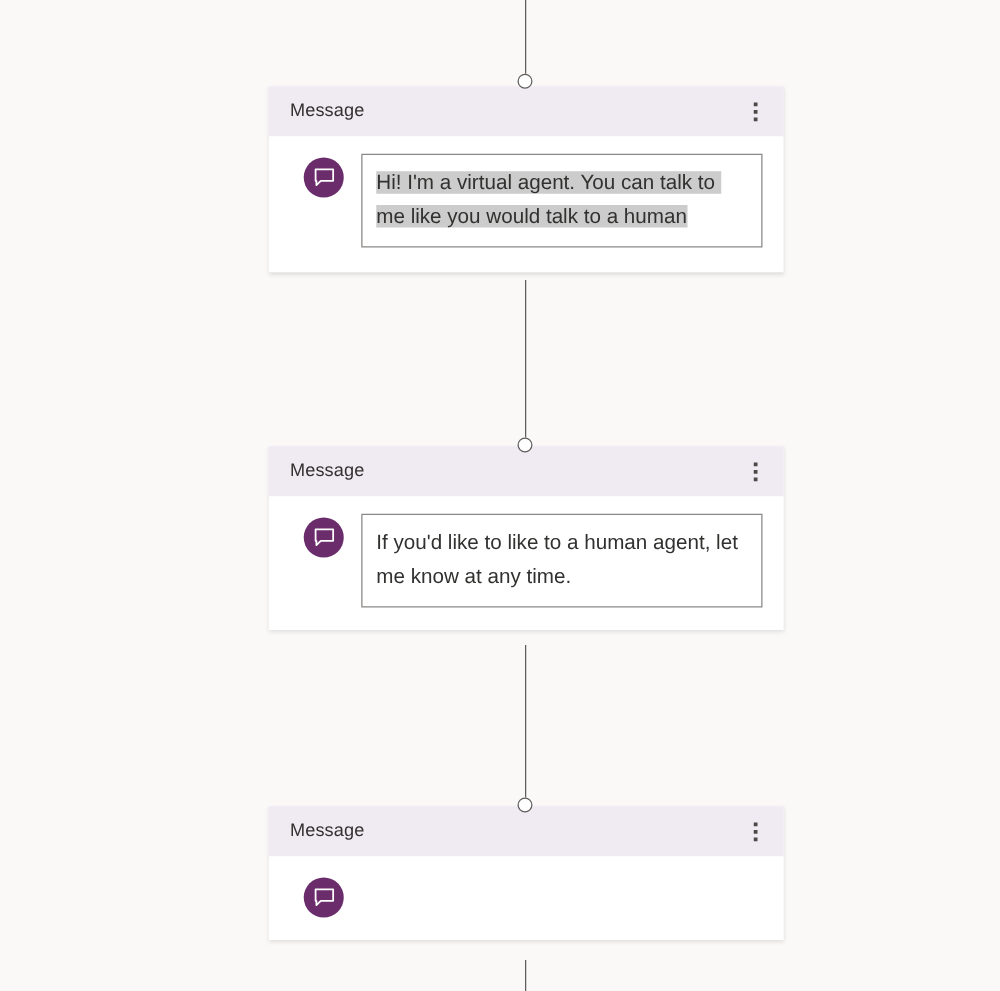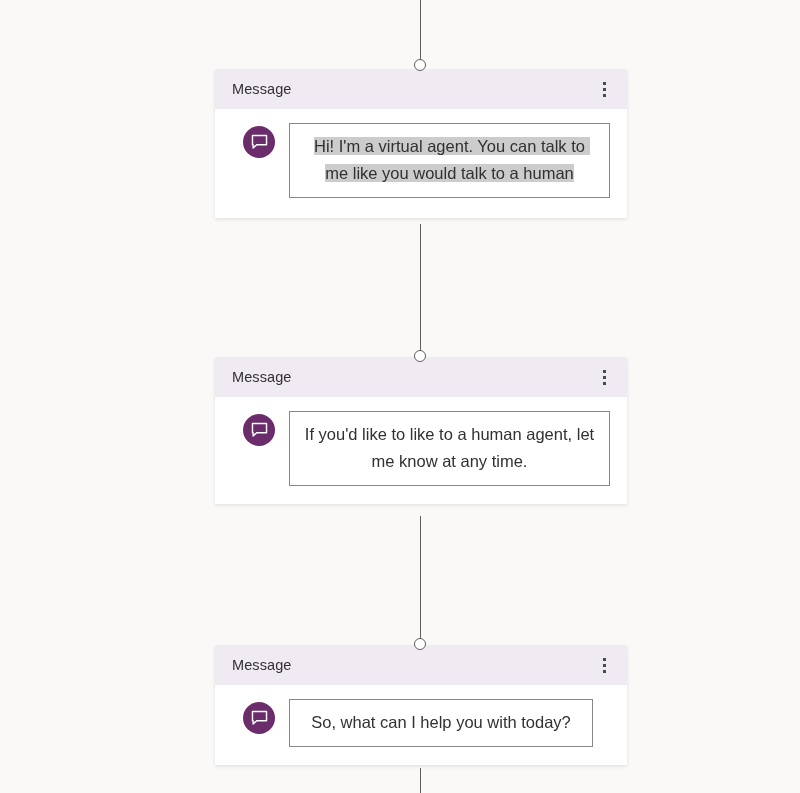--- a/index.html
+++ b/index.html
@@ -83,21 +83,20 @@
     height: 3px;
     background: #4a4a4a;
     border-radius: 0;
   }
 
   .card-body {
     display: flex;
     align-items: flex-start;
     padding: 14px 17px 18px 14px;
     box-sizing: border-box;
-    text-align: center;
   }
 
   .avatar {
     flex: 0 0 auto;
     width: 32px;
     height: 32px;
     border-radius: 50%;
     background: #6b2c6b;
     display: flex;
     align-items: center;
@@ -197,21 +196,18 @@
         <i></i>
         <i></i>
       </span>
     </div>
     <div class="card-body">
       <span class="avatar">
         <svg width="19" height="19" viewBox="0 0 20 20" aria-hidden="true">
           <path d="M2.6 2.6 H17.4 V12.3 H7.0 L3.3 15.9 V12.3 H2.6 Z" fill="none" stroke="#ffffff" stroke-width="1.5" stroke-linejoin="round" stroke-linecap="round"></path>
         </svg>
       </span>
-      <div class="msg-box">
-        <span class="msg-text">So, what can I help you with today?</span>
-      </div>
     </div>
   </div>
 
   <div class="connector" style="top:768px; height:25px;"></div>
 
 </div>
 
 </body></html>

